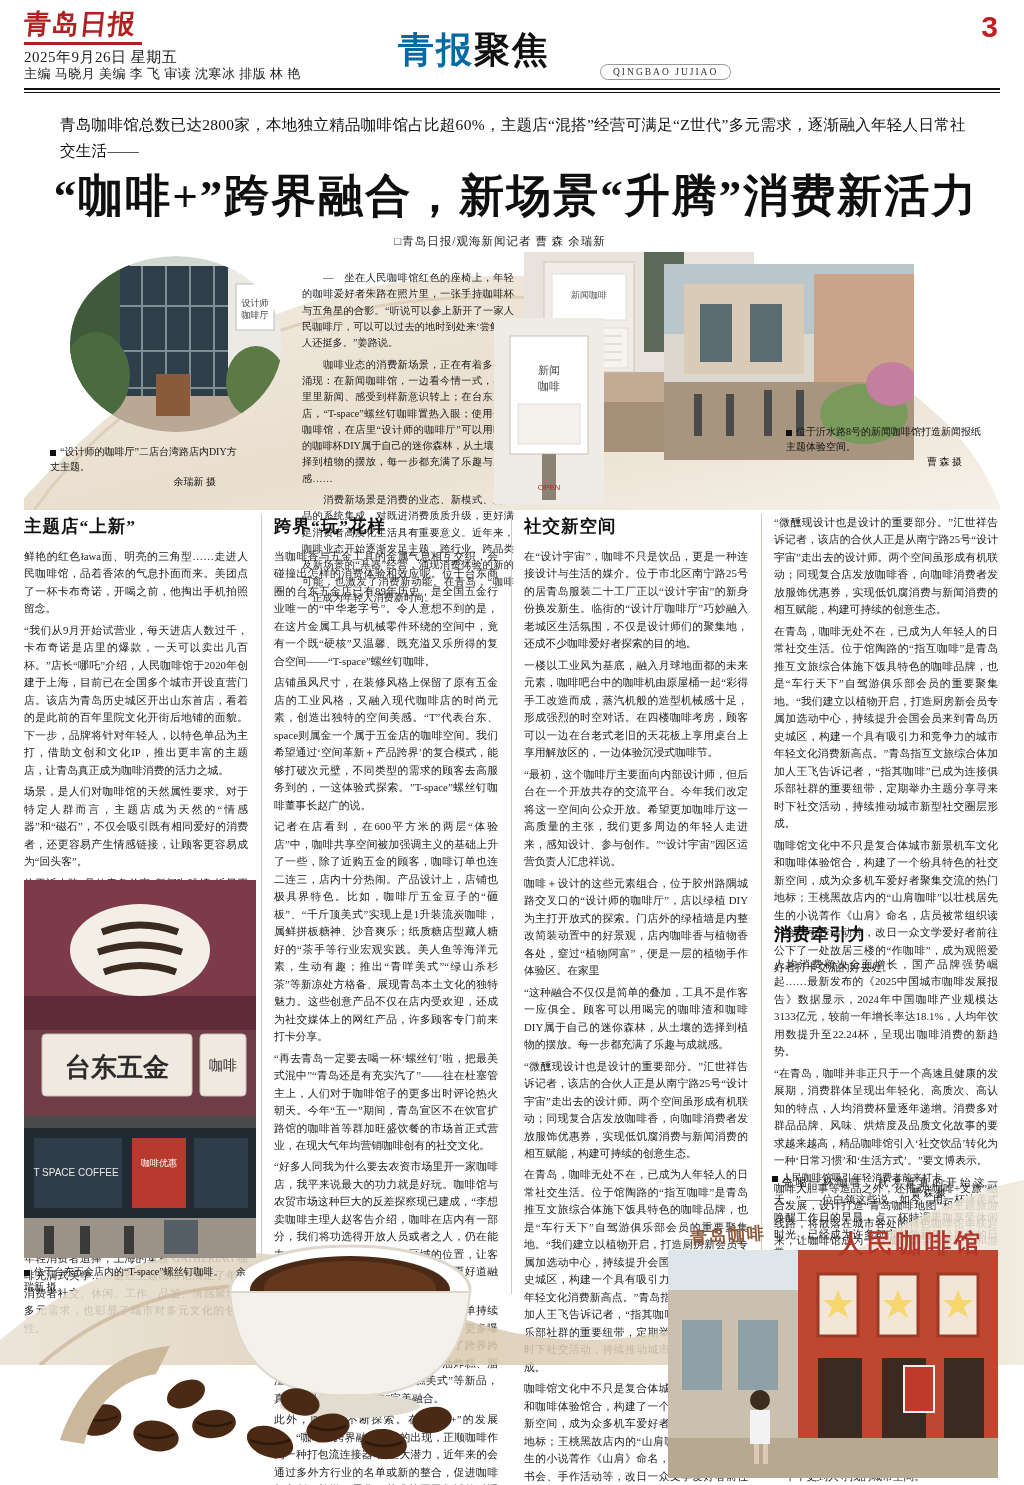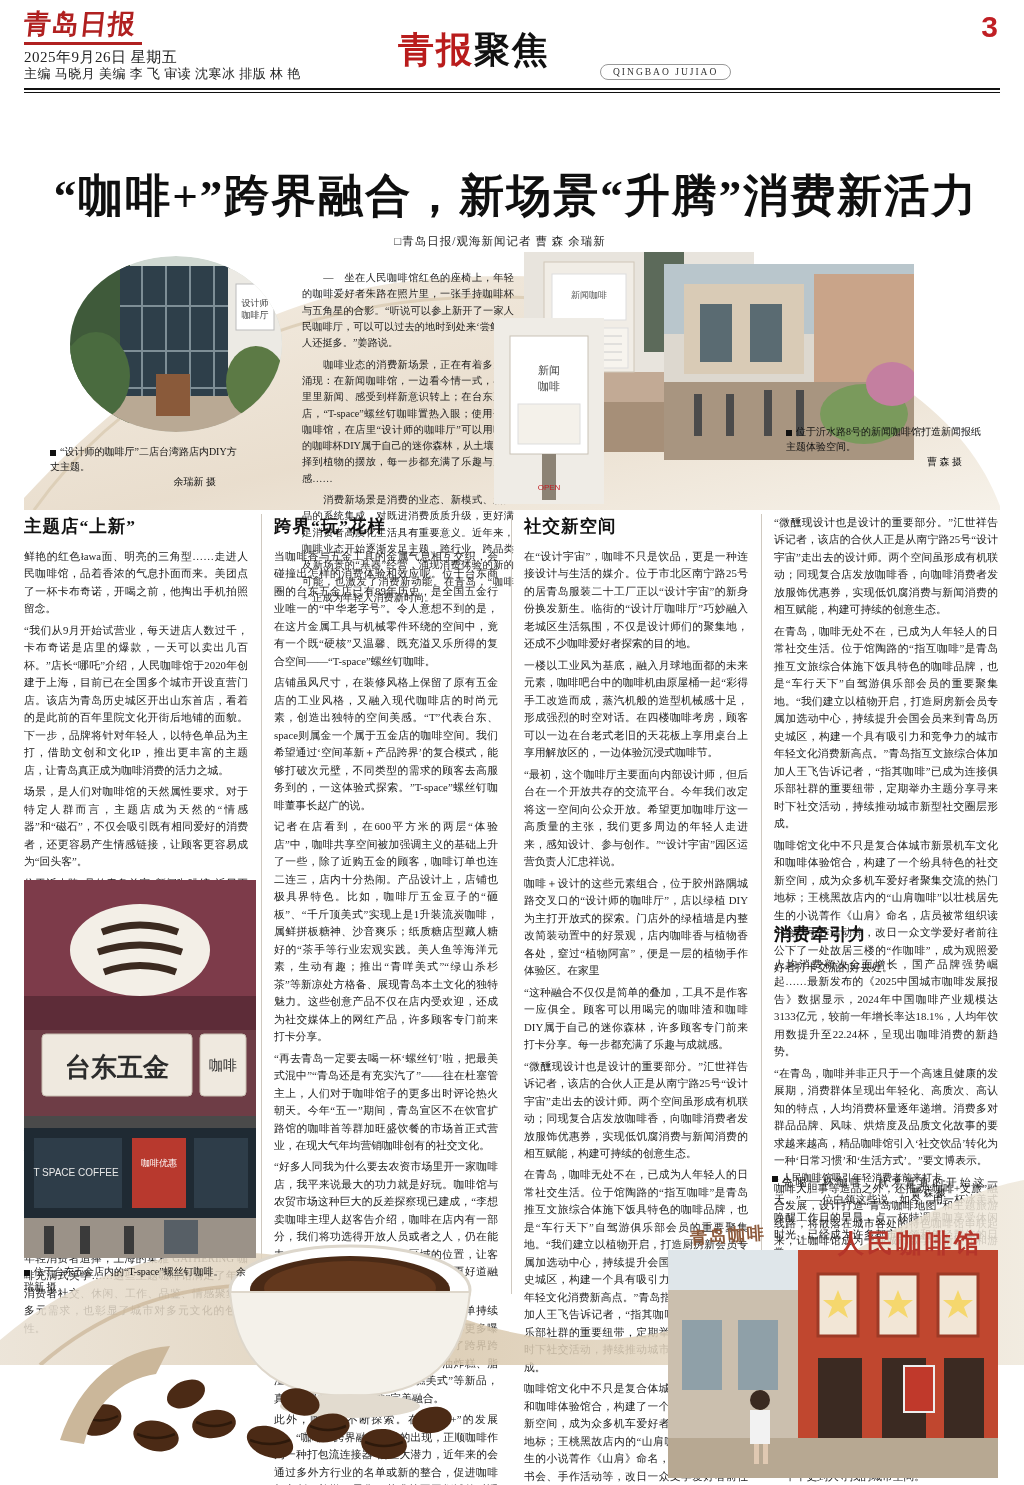--- a/index.html
+++ b/index.html
@@ -20,21 +20,21 @@
   .logo-text{
     font-family:"Liberation Serif",serif;
     font-size:27px;font-weight:bold;color:#b02020;letter-spacing:1px;
     transform:skewX(-6deg);
   }
   .logo-underline{position:absolute;left:24px;top:42px;width:118px;height:3px;background:#b02020;}
   .issue-line{position:absolute;left:24px;top:48px;font-size:15px;color:#222;letter-spacing:.5px;}
   .staff-line{position:absolute;left:24px;top:65px;font-size:13px;color:#222;letter-spacing:.5px;}
   .pagenum{position:absolute;right:26px;top:10px;font-size:30px;font-weight:bold;color:#c01f24;font-family:"Liberation Sans",sans-serif;}
   .section-brand{position:absolute;left:398px;top:26px;width:300px;}
-  .sb-red{font-size:36px;font-weight:bold;color:#b91c1c;letter-spacing:2px;font-family:"Liberation Serif",serif;}
+  .sb-red{font-size:36px;font-weight:bold;color:#0369a1;letter-spacing:2px;font-family:"Liberation Serif",serif;}
   .sb-black{font-size:36px;font-weight:bold;color:#111;letter-spacing:2px;}
   .sb-en{position:absolute;left:600px;top:64px;font-size:9.5px;letter-spacing:2px;color:#333;
     border:1px solid #999;border-radius:9px;padding:2px 12px;background:#fff;}
   .rule-top{position:absolute;left:24px;top:88px;width:976px;height:2px;background:#111;}
   .rule-top2{position:absolute;left:24px;top:92px;width:976px;height:1px;background:#111;}
 
   
   .kicker{position:absolute;left:60px;top:112px;width:908px;font-size:15.5px;line-height:1.65;color:#111;letter-spacing:.3px;}
   .headline{position:absolute;left:36px;top:166px;width:960px;text-align:center;
     font-size:45px;font-weight:bold;letter-spacing:2px;color:#0f0f0f;}
@@ -78,20 +78,21 @@
     <div class="section-brand">
       <span class="sb-red">青报</span><span class="sb-black">聚焦</span>
     </div>
     <div class="sb-en">QINGBAO JUJIAO</div>
 
     <div class="pagenum">3</div>
   </div>
   <div class="rule-top"></div>
   <div class="rule-top2"></div>
 
+  <div class="kicker">青岛咖啡馆总数已达2800家，本地独立精品咖啡馆占比超60%，主题店“混搭”经营可满足“Z世代”多元需求，逐渐融入年轻人日常社交生活——</div>
   <div class="headline">“咖啡+”跨界融合，新场景“升腾”消费新活力</div>
   <div class="byline">□青岛日报/观海新闻记者  曹 森  余瑞新</div>
 
   <div class="collage">
 
     <svg class="swoosh" viewBox="0 0 976 262" preserveAspectRatio="none">
       <defs>
         <linearGradient id="cream" x1="0" y1="0" x2="1" y2="1">
           <stop offset="0%" stop-color="#f3ece1"></stop>
           <stop offset="55%" stop-color="#e8dccb"></stop>
@@ -229,21 +230,21 @@
       <p class="p">消费新场景带来双向引流效应，咖啡订单持续不断，五金产品、农贸市场也借机获得更多曝光。未来，台东五金店已经建立开创了跨界跨越的功能；李想卖咖啡计划“服等”油炸糕、脂渣、炸肉等小吃，推出“油炸糕美式”等新品，真正实现“有用”与“有趣”完美融合。</p>
       <p class="p">此外，咖啡也不断探索。在“咖啡+”的发展中，“咖啡+”跨界融合模式的出现，正顺咖啡作为一种打包流连接器”的巨大潜力，近年来的会通过多外方行业的名单或新的整合，促进咖啡与文创、旅游、零售、艺术等不同领域的对话与合作，感谢冲新方打造成一个多的格、复合型的城市“第三空间”。目前，青岛已有形新多样丰富主题和特色的样助，只要在咖啡里找到任在超咖啡正在这设计条纹中，咖啡将成为青岛的城市新名片。</p>
     </div>
 
     <div class="col c3">
       <div class="sub">社交新空间</div>
       <p class="p">在“设计宇宙”，咖啡不只是饮品，更是一种连接设计与生活的媒介。位于市北区南宁路25号的居青岛服装二十工厂正以“设计宇宙”的新身份换发新生。临街的“设计厅咖啡厅”巧妙融入老城区生活氛围，不仅是设计师们的聚集地，还成不少咖啡爱好者探索的目的地。</p>
       <p class="p">一楼以工业风为基底，融入月球地面都的未来元素，咖啡吧台中的咖啡机由原屋桶一起“彩得手工改造而成，蒸汽机般的造型机械感十足，形成强烈的时空对话。在四楼咖啡考房，顾客可以一边在台老式老旧的天花板上享用桌台上享用解放区的，一边体验沉浸式咖啡节。</p>
       <p class="p">“最初，这个咖啡厅主要面向内部设计师，但后台在一个开放共存的交流平台。今年我们改定将这一空间向公众开放。希望更加咖啡厅这一高质量的主张，我们更多周边的年轻人走进来，感知设计、参与创作。”“设计宇宙”园区运营负责人汇忠祥说。</p>
       <p class="p">咖啡＋设计的这些元素组合，位于胶州路隅城路交叉口的“设计师的咖啡厅”，店以绿植 DIY 为主打开放式的探索。门店外的绿植墙是内整改简装动置中的好景观，店内咖啡香与植物香各处，窒过“植物阿富”，便是一层的植物手作体验区。在家里</p>
-      <p class="p">“这种融合不仅仅是简单的叠加，工具不是作客一应俱全。顾客可以用喝完的咖啡渣和咖啡DIY属于自己的迷你森林，许多顾客专门前来打卡分享。每一步都充满了乐趣与成就感。</p>
+      <p class="p">“这种融合不仅仅是简单的叠加，工具不是作客一应俱全。顾客可以用喝完的咖啡渣和咖啡DIY属于自己的迷你森林，从土壤的选择到植物的摆放。每一步都充满了乐趣与成就感。</p>
       <p class="p">“微醺现设计也是设计的重要部分。”汇世祥告诉记者，该店的合伙人正是从南宁路25号“设计宇宙”走出去的设计师。两个空间虽形成有机联动；同现复合店发放咖啡香，向咖啡消费者发放服饰优惠券，实现低饥腐消费与新闻消费的相互赋能，构建可持续的创意生态。</p>
       <p class="p">在青岛，咖啡无处不在，已成为人年轻人的日常社交生活。位于馆陶路的“指互咖啡”是青岛推互文旅综合体施下饭具特色的咖啡品牌，也是“车行天下”自驾游俱乐部会员的重要聚集地。“我们建立以植物开启，打造厨房新会员专属加选动中心，持续提升会国会员来到青岛历史城区，构建一个具有吸引力和竞争力的城市年轻文化消费新高点。”青岛指互文旅综合体加加人王飞告诉记者，“指其咖啡”已成为连接俱乐部社群的重要纽带，定期举办主题分享寻来时下社交活动，持续推动城市新型社交圈层形成。</p>
       <p class="p">咖啡馆文化中不只是复合体城市新景机车文化和咖啡体验馆合，构建了一个纷具特色的社交新空间，成为众多机车爱好者聚集交流的热门地标；王桃黑故店内的“山肩咖啡”以壮栈居先生的小说菁作《山肩》命名，店员被常组织读书会、手作活动等，改日一众文学爱好者前往公下了一处故居三楼的“作咖啡”，成为观照爱好者打卡交流的好去处。</p>
     </div>
 
     <div class="col c4" style="top:408px;">
       <div class="sub">消费牵引力</div>
       <p class="p">人均消费额次全面增长，国产品牌强势崛起……最新发布的《2025中国城市咖啡发展报告》数据显示，2024年中国咖啡产业规模达3133亿元，较前一年增长率达18.1%，人均年饮用数提升至22.24杯，呈现出咖啡消费的新趋势。</p>
       <p class="p">“在青岛，咖啡并非正只于一个高速且健康的发展期，消费群体呈现出年轻化、高质次、高认知的特点，人均消费杯量逐年递增。消费多对群品品牌、风味、烘焙度及品质文化故事的要求越来越高，精品咖啡馆引入‘社交饮品’转化为一种‘日常习惯’和‘生活方式’。”要文博表示。</p>
       <p class="p">“先喝一杯咖啡，就才算真的开始这一天。”——位白领这些说。如今，用一杯冰美式唤醒工作日的早晨，点一杯特调果咖享受休闲时光，已经成为许多都市白领和年轻群体的日常。</p>

